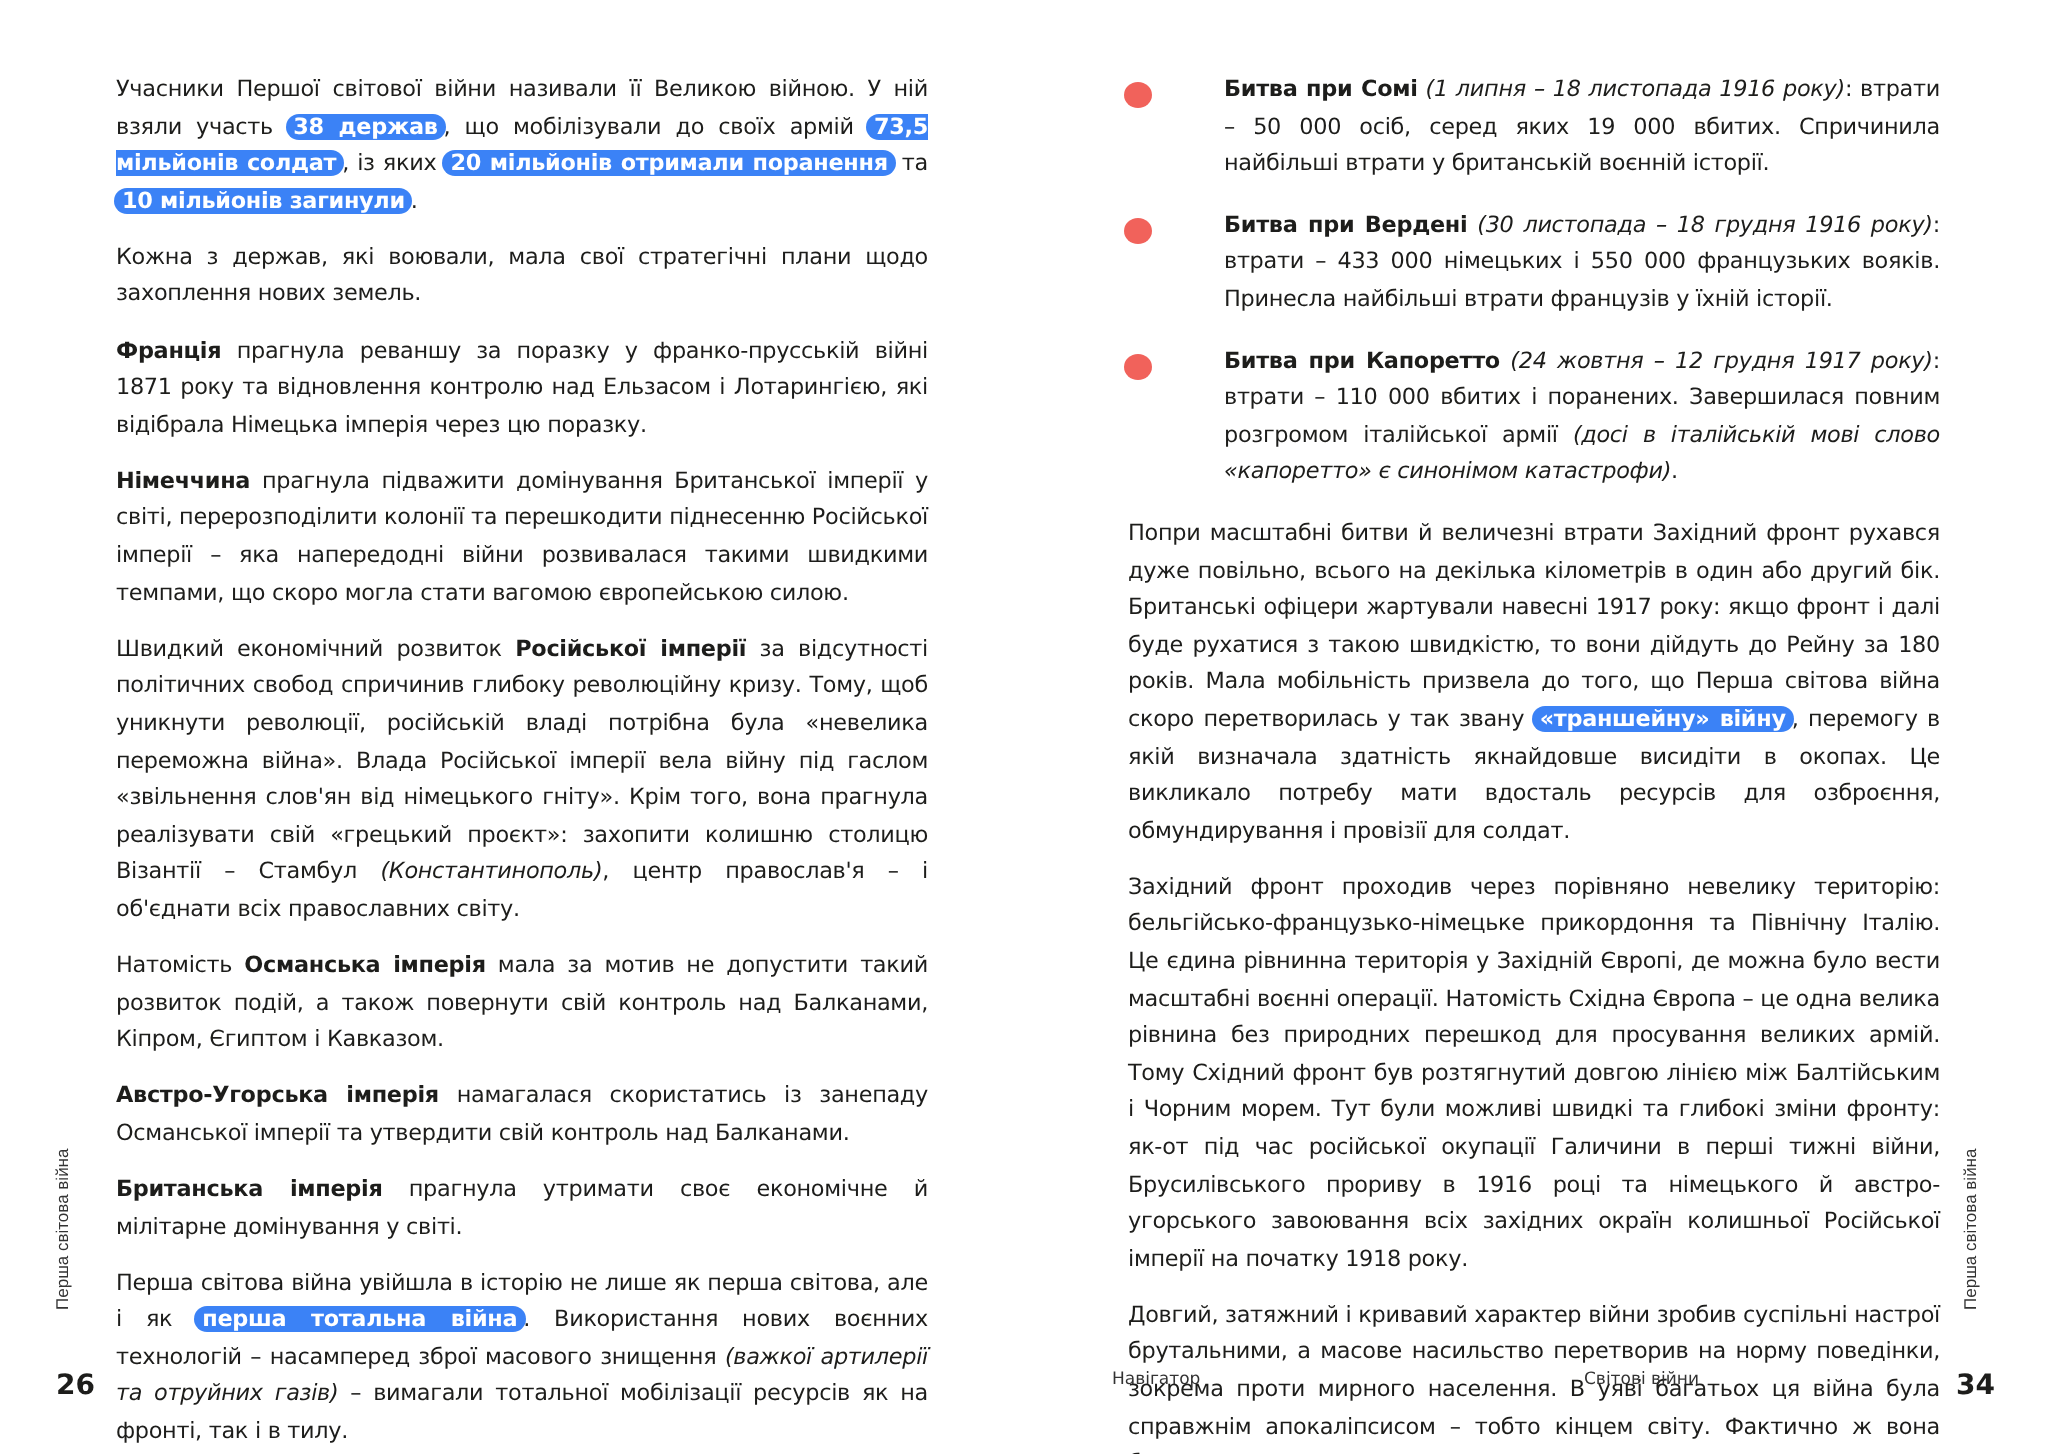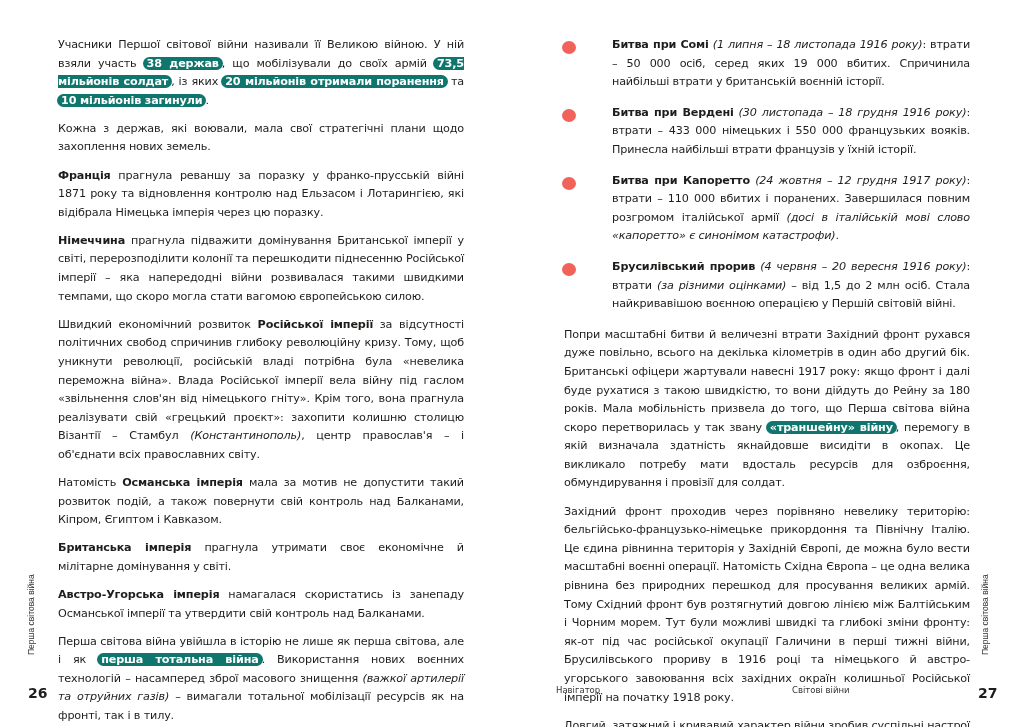--- a/index.html
+++ b/index.html
@@ -7,21 +7,21 @@
       font-family: "DejaVu Sans", sans-serif; color: #1d1d1b; }
     .page { position: absolute; top: 0; height: 727px; }
     .page-left { left: 0; width: 512px; }
     .page-right { left: 512px; width: 512px; }
     .col { position: absolute; top: 36px; font-size: 11.2px; line-height: 18.6px; letter-spacing: -0.15px; }
     .page-left .col { left: 58px; width: 406px; }
     .page-right .col { left: 52px; width: 406px; }
     p { margin: 0 0 9.5px 0; text-align: justify; }
     b { font-weight: 700; }
     i { font-style: italic; }
-    .hl { background: #0f766e; color: #ffffff; font-weight: 700; border-radius: 9px; padding: 0 4px; margin: 0 -1px; }
+    .hl { background: #3b82f6; color: #ffffff; font-weight: 700; border-radius: 9px; padding: 0 4px; margin: 0 -1px; }
     .bullet { position: relative; padding-left: 52px; margin: 0 0 12px 0; }
     .bullet .dot { position: absolute; left: 2px; top: 5px; width: 14px; height: 13px; border-radius: 50%; background: #f1625b; }
     .page-right .bullet { padding-left: 52px; margin-left: -4px; }
     .side-label { position: absolute; font-family: "Liberation Sans", sans-serif; font-size: 8.5px; color: #333;
       transform: rotate(-90deg); transform-origin: left top; white-space: nowrap; }
     .page-left .side-label { left: 26px; top: 655px; }
     .page-right .side-label { left: 468px; top: 655px; }
     .pnum { position: absolute; top: 685px; font-size: 14px; font-weight: 700; font-family: "DejaVu Sans", sans-serif; }
     .page-left .pnum { left: 28px; }
     .page-right .pnum { left: 466px; }
@@ -39,46 +39,45 @@
     <p>Кожна з держав, які воювали, мала свої стратегічні плани щодо захоплення нових земель.</p>
 
     <p><b>Франція</b><span> прагнула реваншу за поразку у франко-прусській війні 1871 року та відновлення контролю над Ельзасом і Лотарингією, які відібрала Німецька імперія через цю поразку.</span></p>
 
     <p><b>Німеччина</b><span> прагнула підважити домінування Британської імперії у світі, перерозподілити колонії та перешкодити піднесенню Російської імперії – яка напередодні війни розвивалася такими швидкими темпами, що скоро могла стати вагомою європейською силою.</span></p>
 
     <p><span>Швидкий економічний розвиток </span><b>Російської імперії</b><span> за відсутності політичних свобод спричинив глибоку революційну кризу. Тому, щоб уникнути революції, російській владі потрібна була «невелика переможна війна». Влада Російської імперії вела війну під гаслом «звільнення слов'ян від німецького гніту». Крім того, вона прагнула реалізувати свій «грецький проєкт»: захопити колишню столицю Візантії – Стамбул </span><i>(Константинополь)</i><span>, центр православ'я – і об'єднати всіх православних світу.</span></p>
 
     <p><span>Натомість </span><b>Османська імперія</b><span> мала за мотив не допустити такий розвиток подій, а також повернути свій контроль над Балканами, Кіпром, Єгиптом і Кавказом.</span></p>
 
+    <p><b>Австро-Угорська імперія</b><span> намагалася скористатись із занепаду Османської імперії та утвердити свій контроль над Балканами.</span></p>
+
     <p><b>Британська імперія</b><span> прагнула утримати своє економічне й мілітарне домінування у світі.</span></p>
-
-    <p><b>Австро-Угорська імперія</b><span> намагалася скористатись із занепаду Османської імперії та утвердити свій контроль над Балканами.</span></p>
 
     <p><span>Перша світова війна увійшла в історію не лише як перша світова, але і як </span><span class="hl">перша тотальна війна</span><span>. Використання нових воєнних технологій – насамперед зброї масового знищення </span><i>(важкої артилерії та отруйних газів)</i><span> – вимагали тотальної мобілізації ресурсів як на фронті, так і в тилу.</span></p>
 
   </div>
 
   <div class="side-label">Перша світова війна</div>
   <div class="pnum">26</div>
 </div>
 
 <div class="page page-right">
   <div class="col">
     <p class="bullet"><span class="dot"></span><b>Битва при Сомі</b><i> (1 липня – 18 листопада 1916 року)</i><span>: втрати – 50 000 осіб, серед яких 19 000 вбитих. Спричинила найбільші втрати у британській воєнній історії.</span></p>
 
     <p class="bullet"><span class="dot"></span><b>Битва при Вердені</b><i> (30 листопада – 18 грудня 1916 року)</i><span>: втрати – 433 000 німецьких і 550 000 французьких вояків. Принесла найбільші втрати французів у їхній історії.</span></p>
 
     <p class="bullet"><span class="dot"></span><b>Битва при Капоретто</b><i> (24 жовтня – 12 грудня 1917 року)</i><span>: втрати – 110 000 вбитих і поранених. Завершилася повним розгромом італійської армії </span><i>(досі в італійській мові слово «капоретто» є синонімом катастрофи)</i><span>.</span></p>
 
-    <p class="bullet"><span class="dot"></span><b>Брусилівський прорив</b><i> (4 червня – 20 вересня 1916 року)</i><span>: втрати </span><i>(за різними оцінками)</i><span> – від 1,5 до 2 млн осіб. Стала найкривавішою воєнною операцією у Першій світовій війні.</span></p>
 
     <p><span>Попри масштабні битви й величезні втрати Західний фронт рухався дуже повільно, всього на декілька кілометрів в один або другий бік. Британські офіцери жартували навесні 1917 року: якщо фронт і далі буде рухатися з такою швидкістю, то вони дійдуть до Рейну за 180 років. Мала мобільність призвела до того, що Перша світова війна скоро перетворилась у так звану </span><span class="hl">«траншейну» війну</span><span>, перемогу в якій визначала здатність якнайдовше висидіти в окопах. Це викликало потребу мати вдосталь ресурсів для озброєння, обмундирування і провізії для солдат.</span></p>
 
     <p>Західний фронт проходив через порівняно невелику територію: бельгійсько-французько-німецьке прикордоння та Північну Італію. Це єдина рівнинна територія у Західній Європі, де можна було вести масштабні воєнні операції. Натомість Східна Європа – це одна велика рівнина без природних перешкод для просування великих армій. Тому Східний фронт був розтягнутий довгою лінією між Балтійським і Чорним морем. Тут були можливі швидкі та глибокі зміни фронту: як-от під час російської окупації Галичини в перші тижні війни, Брусилівського прориву в 1916 році та німецького й австро-угорського завоювання всіх західних окраїн колишньої Російської імперії на початку 1918 року.</p>
 
     <p><span>Довгий, затяжний і кривавий характер війни зробив суспільні настрої брутальними, а масове насильство перетворив на норму поведінки, зокрема проти мирного населення. В уяві багатьох ця війна була справжнім апокаліпсисом – тобто кінцем світу. Фактично ж вона була </span></p>
   </div>
 
   <div class="side-label">Перша світова війна</div>
   <div class="footer-text footer-left">Навігатор</div>
   <div class="footer-text footer-center">Світові війни</div>
-  <div class="pnum">27</div>
+  <div class="pnum">34</div>
 </div>
 
 </body></html>

